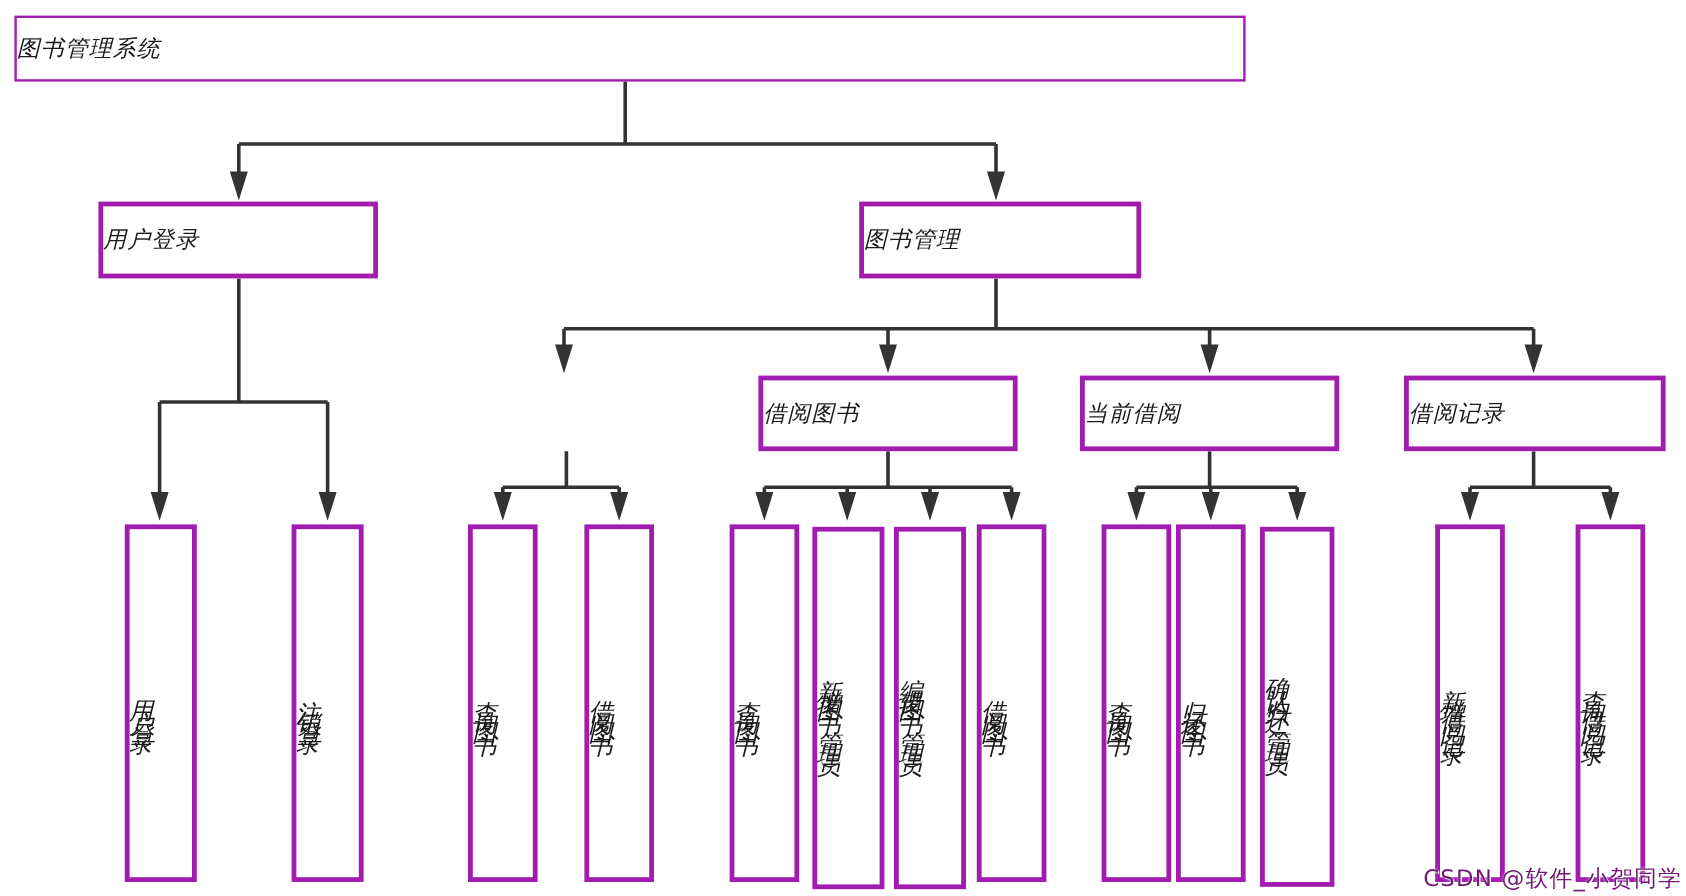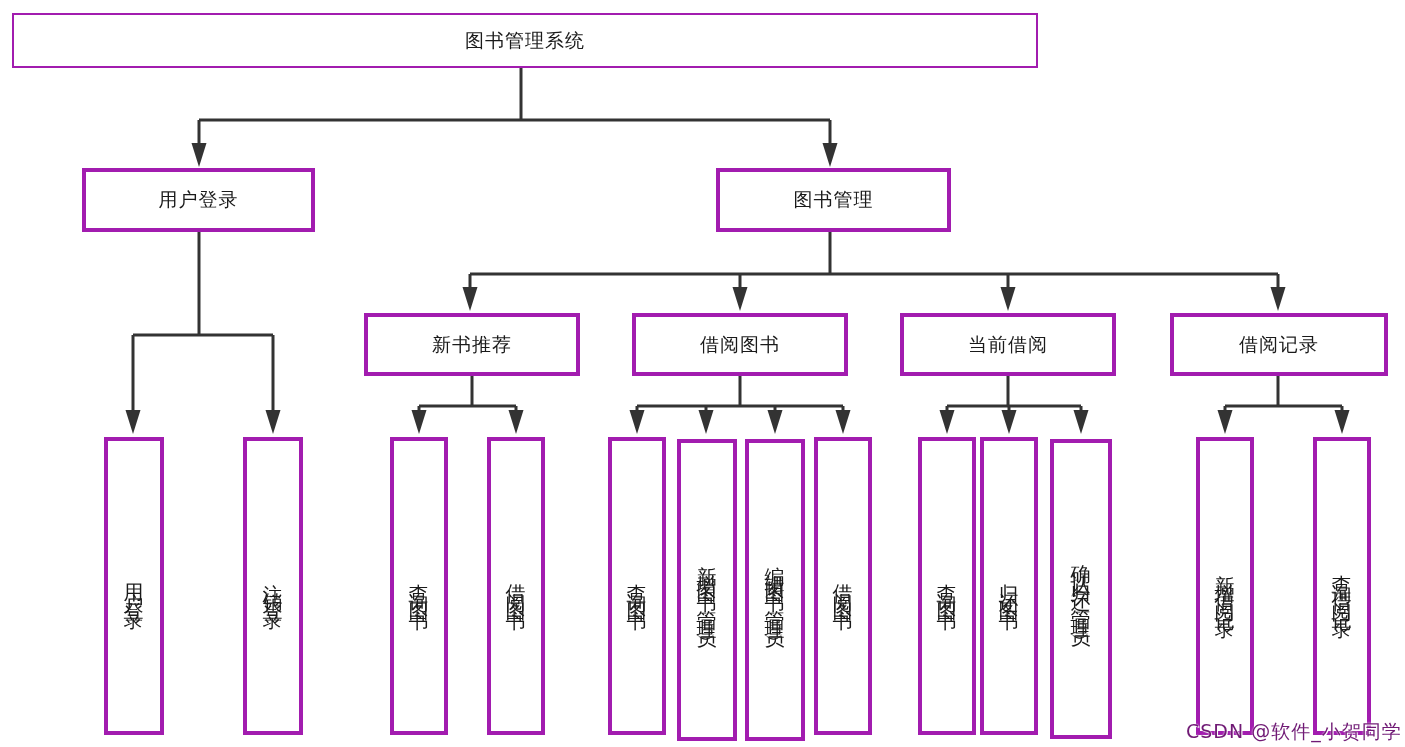--- a/index.html
+++ b/index.html
@@ -3,21 +3,21 @@
 <meta charset="utf-8">
 <style>
   html,body{margin:0;padding:0;background:#ffffff;}
   .stage{
     position:relative;width:1405px;height:747px;background:#ffffff;overflow:hidden;
     font-family:"DejaVu Sans","Liberation Sans",sans-serif;color:#1a1a1a;
   }
   .lines{position:absolute;left:0;top:0;width:1405px;height:747px;z-index:1;}
   .box{
     position:absolute;box-sizing:border-box;border:4px solid #a21caf;background:#ffffff;
-    display:flex;align-items:center;justify-content:center;z-index:2;
+    display:flex;align-items:center;z-index:2;font-style:italic;
   }
   .box.root{border-width:2px;}
   .hlabel{font-size:19px;letter-spacing:1px;white-space:nowrap;}
   .vlabel{
     writing-mode:vertical-rl;text-orientation:mixed;
     font-size:20px;letter-spacing:9px;line-height:1;white-space:nowrap;
   }
   .watermark{
     position:absolute;left:1186px;top:719px;z-index:3;
     font-size:19px;color:#701a75;letter-spacing:1px;white-space:nowrap;
@@ -122,23 +122,20 @@
     <span class="hlabel">图书管理系统</span>
   </div>
 
   <div class="box" style="left:82px;top:168px;width:233px;height:64px;">
     <span class="hlabel">用户登录</span>
   </div>
   <div class="box" style="left:716px;top:168px;width:235px;height:64px;">
     <span class="hlabel">图书管理</span>
   </div>
 
-  <div class="box" style="left:364px;top:313px;width:216px;height:63px;">
-    <span class="hlabel">新书推荐</span>
-  </div>
   <div class="box" style="left:632px;top:313px;width:216px;height:63px;">
     <span class="hlabel">借阅图书</span>
   </div>
   <div class="box" style="left:900px;top:313px;width:216px;height:63px;">
     <span class="hlabel">当前借阅</span>
   </div>
   <div class="box" style="left:1170px;top:313px;width:218px;height:63px;">
     <span class="hlabel">借阅记录</span>
   </div>
 

